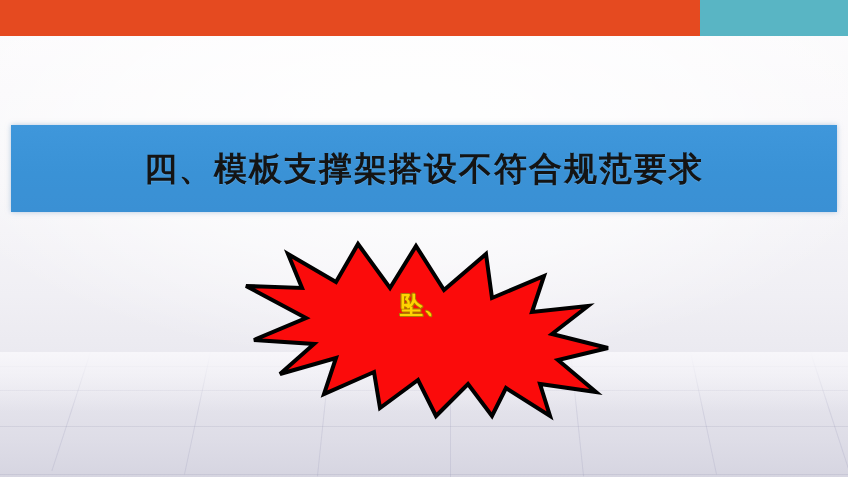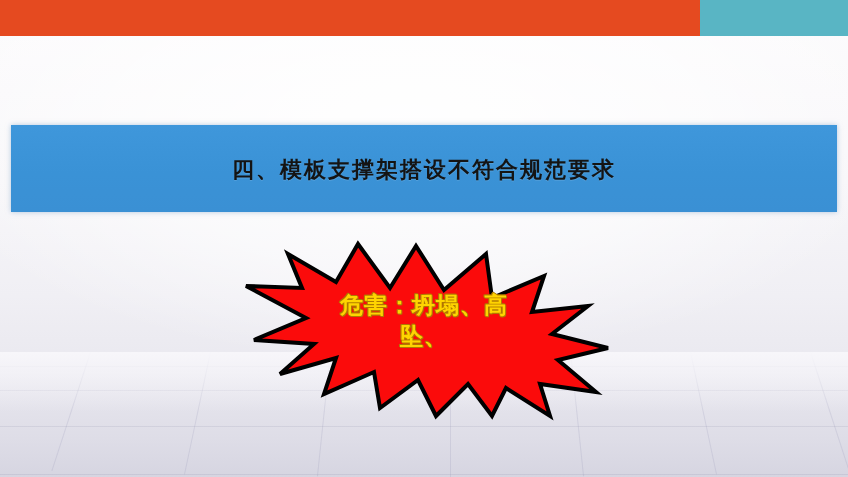--- a/index.html
+++ b/index.html
@@ -110,21 +110,21 @@
     height: 87px;
     background: linear-gradient(180deg, #3f97db 0%, #3a92d6 55%, #3a90d4 100%);
     box-shadow: 0 0 5px rgba(120,160,200,0.55);
     display: flex;
     align-items: center;
     justify-content: center;
   }
   .title-text {
     font-family: "DejaVu Serif", "Liberation Serif", serif;
     font-weight: 700;
-    font-size: 22px;
+    font-size: 33px;
     letter-spacing: 2px;
     color: #141414;
     white-space: nowrap;
     line-height: 1;
     text-shadow: 0 1px 0 rgba(255,255,255,0.12);
   }
 
   
   .burst-wrap {
     position: absolute;
@@ -187,18 +187,17 @@
 
   <div class="title-banner">
     <div class="title-text">四、模板支撑架搭设不符合规范要求</div>
   </div>
 
   <div class="burst-wrap">
     <svg class="burst-svg" viewBox="0 0 368 172" preserveAspectRatio="none">
       <polygon points="118,0 150,44 176,2 204,46 246,10 252,54 304,32 292,68 348,62 312,90 368,104 318,116 356,148 300,140 310,172 266,144 252,172 228,140 196,172 178,136 140,164 134,128 84,150 96,114 40,130 74,100 14,96 66,74 6,42 62,44 48,10 96,38" fill="#fb0b0b" stroke="#000000" stroke-width="4" stroke-linejoin="miter"></polygon>
     </svg>
     <div class="burst-text">
-      <span class="burst-line">危害：坍塌、高</span>
       <span class="burst-line">坠、</span>
     </div>
   </div>
 
 </div>
 
 </body></html>

